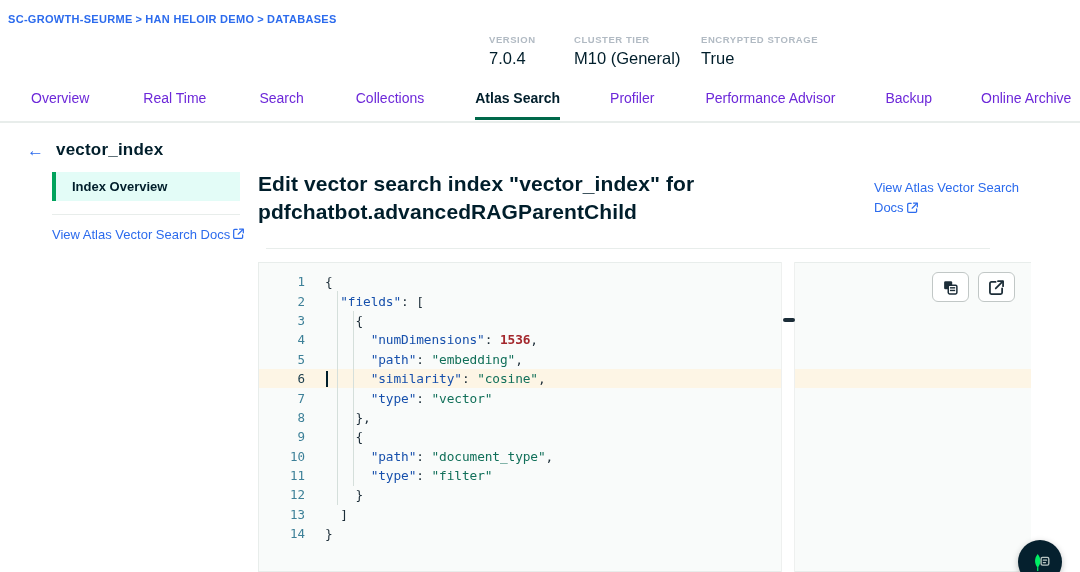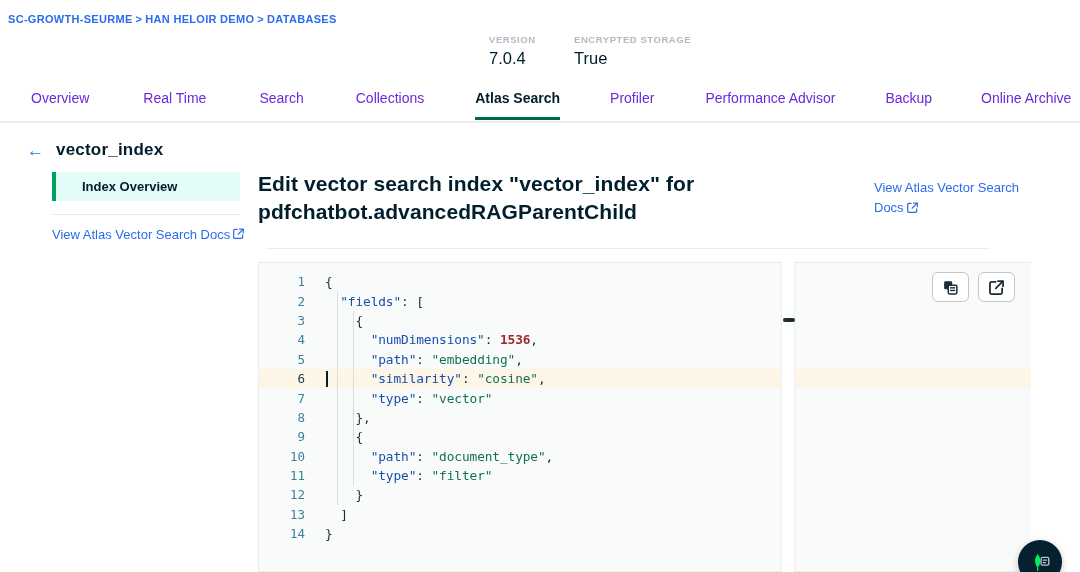--- a/index.html
+++ b/index.html
@@ -58,21 +58,21 @@
   
   .sidebar { position:absolute; left:0; top:126px; width: 250px; height: 446px; background:#fff; }
   .side-head {
     display:flex; align-items:center; gap: 12px;
     margin: 14px 0 0 27px;
   }
   .back-arrow { color:#2c6bed; font-size: 17px; line-height: 1; }
   .side-title { font-size: 17px; font-weight: bold; color:#001e2b; letter-spacing:.2px; }
   .side-item {
     position:relative; margin: 12px 10px 0 52px; height: 29px;
-    display:flex; align-items:center; padding-left: 30px;
+    display:flex; align-items:center; padding-left: 20px;
     font-size: 13px; color:#001e2b; font-weight: 600; cursor: pointer;
   }
   .side-item.active { background:#e3fcf7; }
   .side-item.active::before {
     content:""; position:absolute; left:0; top:0; bottom:0; width: 4px; background:#00a35c;
   }
   .side-sep { margin: 13px 10px 0 52px; border-top: 1px solid #e8edeb; }
   .side-link {
     margin: 12px 0 0 52px; font-size: 13px; color:#2c6bed; cursor:pointer;
     display:inline-flex; align-items: flex-start; gap: 3px; font-weight: 500;
@@ -157,20 +157,24 @@
 
   <div class="breadcrumb">
     <a>SC-GROWTH-SEURME</a><span class="sep">&gt;</span><a>HAN HELOIR DEMO</a><span class="sep">&gt;</span><a>DATABASES</a>
   </div>
 
 
   <div class="meta-row">
     <div class="meta m-version">
       <span class="lbl">VERSION</span>
       <span class="val">7.0.4</span>
+    </div>
+    <div class="meta m-tier">
+      <span class="lbl">CLUSTER TIER</span>
+      <span class="val">M10 (General)</span>
     </div>
     <div class="meta m-enc">
       <span class="lbl">ENCRYPTED STORAGE</span>
       <span class="val">True</span>
     </div>
   </div>
 
   <div class="tabs">
     <div class="tab" style="margin-left:31px">Overview</div>
     <div class="tab" style="margin-left:54px">Real Time</div>

